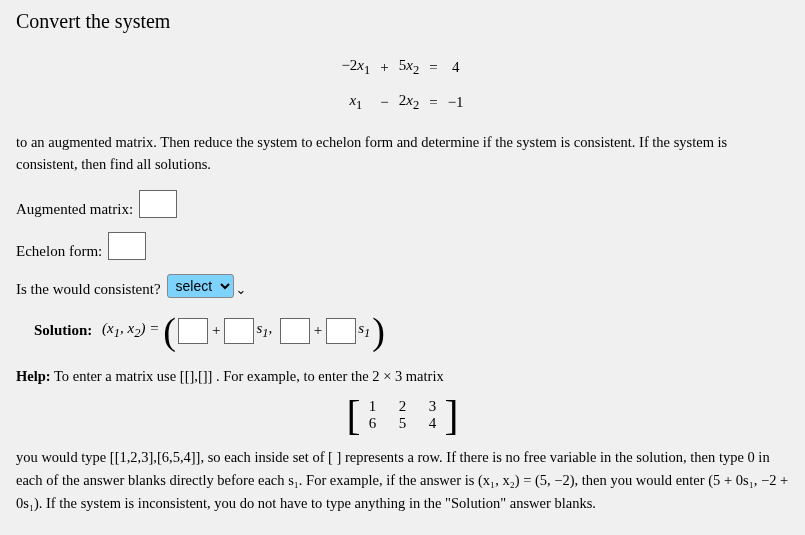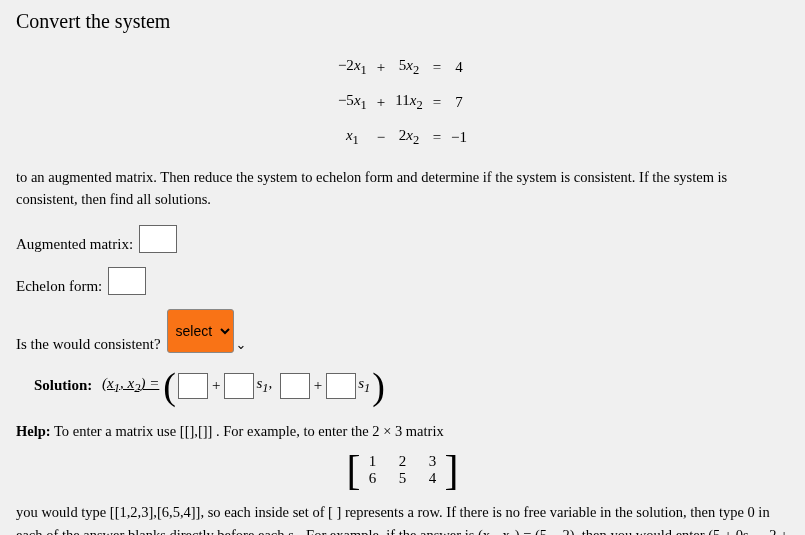--- a/index.html
+++ b/index.html
@@ -60,23 +60,23 @@
       display: inline-block;
       width: 38px;
       height: 28px;
       border: 1px solid #666;
       background: #fff;
       vertical-align: middle;
     }
     .select-dropdown {
       font-size: 14px;
       font-family: Arial, sans-serif;
-      padding: 12px 4px;
+      padding: 2px 4px;
       border: 1px solid #888;
-      background: #f97316;
+      background: #7dd3fc;
       border-radius: 3px;
     }
     .solution-row {
       display: flex;
       align-items: center;
       margin-bottom: 16px;
       font-size: 15px;
       margin-left: 18px;
     }
     .big-paren {
@@ -156,27 +156,20 @@
   <table class="eq-table">
     <tbody>
         <tr>
       <td class="td-right">−2<i>x</i><sub>1</sub></td>
       <td>+</td>
       <td>5<i>x</i><sub>2</sub></td>
       <td>=</td>
       <td class="td-right">4</td>
     </tr>
     <tr>
-      <td class="td-right">−5<i>x</i><sub>1</sub></td>
-      <td>+</td>
-      <td>11<i>x</i><sub>2</sub></td>
-      <td>=</td>
-      <td class="td-right">7</td>
-    </tr>
-    <tr>
       <td class="td-right"><i>x</i><sub>1</sub></td>
       <td>−</td>
       <td>2<i>x</i><sub>2</sub></td>
       <td>=</td>
       <td class="td-right">−1</td>
     </tr>
   </tbody></table>
 </div>
 
 <div class="instructions">
@@ -199,21 +192,21 @@
     <option value="select">select</option>
     <option value="yes">yes</option>
     <option value="no">no</option>
   </select>
   <span style="font-size:13px; margin-left:2px;">⌄</span>
 </div>
 
 <div class="solution-row">
   <span class="field-label"><strong>Solution:</strong></span>
   &nbsp;
-  <span style="margin-right:4px; font-style:italic;text-decoration:underline;">(x<sub>1</sub>, x<sub>2</sub>) =</span>
+  <span style="margin-right:4px; font-style:italic;">(x<sub>1</sub>, x<sub>2</sub>) =</span>
   
   <span class="big-paren">(</span>
   <div class="solution-inner">
     <span class="answer-box"></span>
     <span class="sol-plus">+</span>
     <span class="answer-box"></span>
     <span class="sol-s1"><i>s</i><sub>1</sub>,</span>
     &nbsp;&nbsp;
     <span class="answer-box"></span>
     <span class="sol-plus">+</span>

